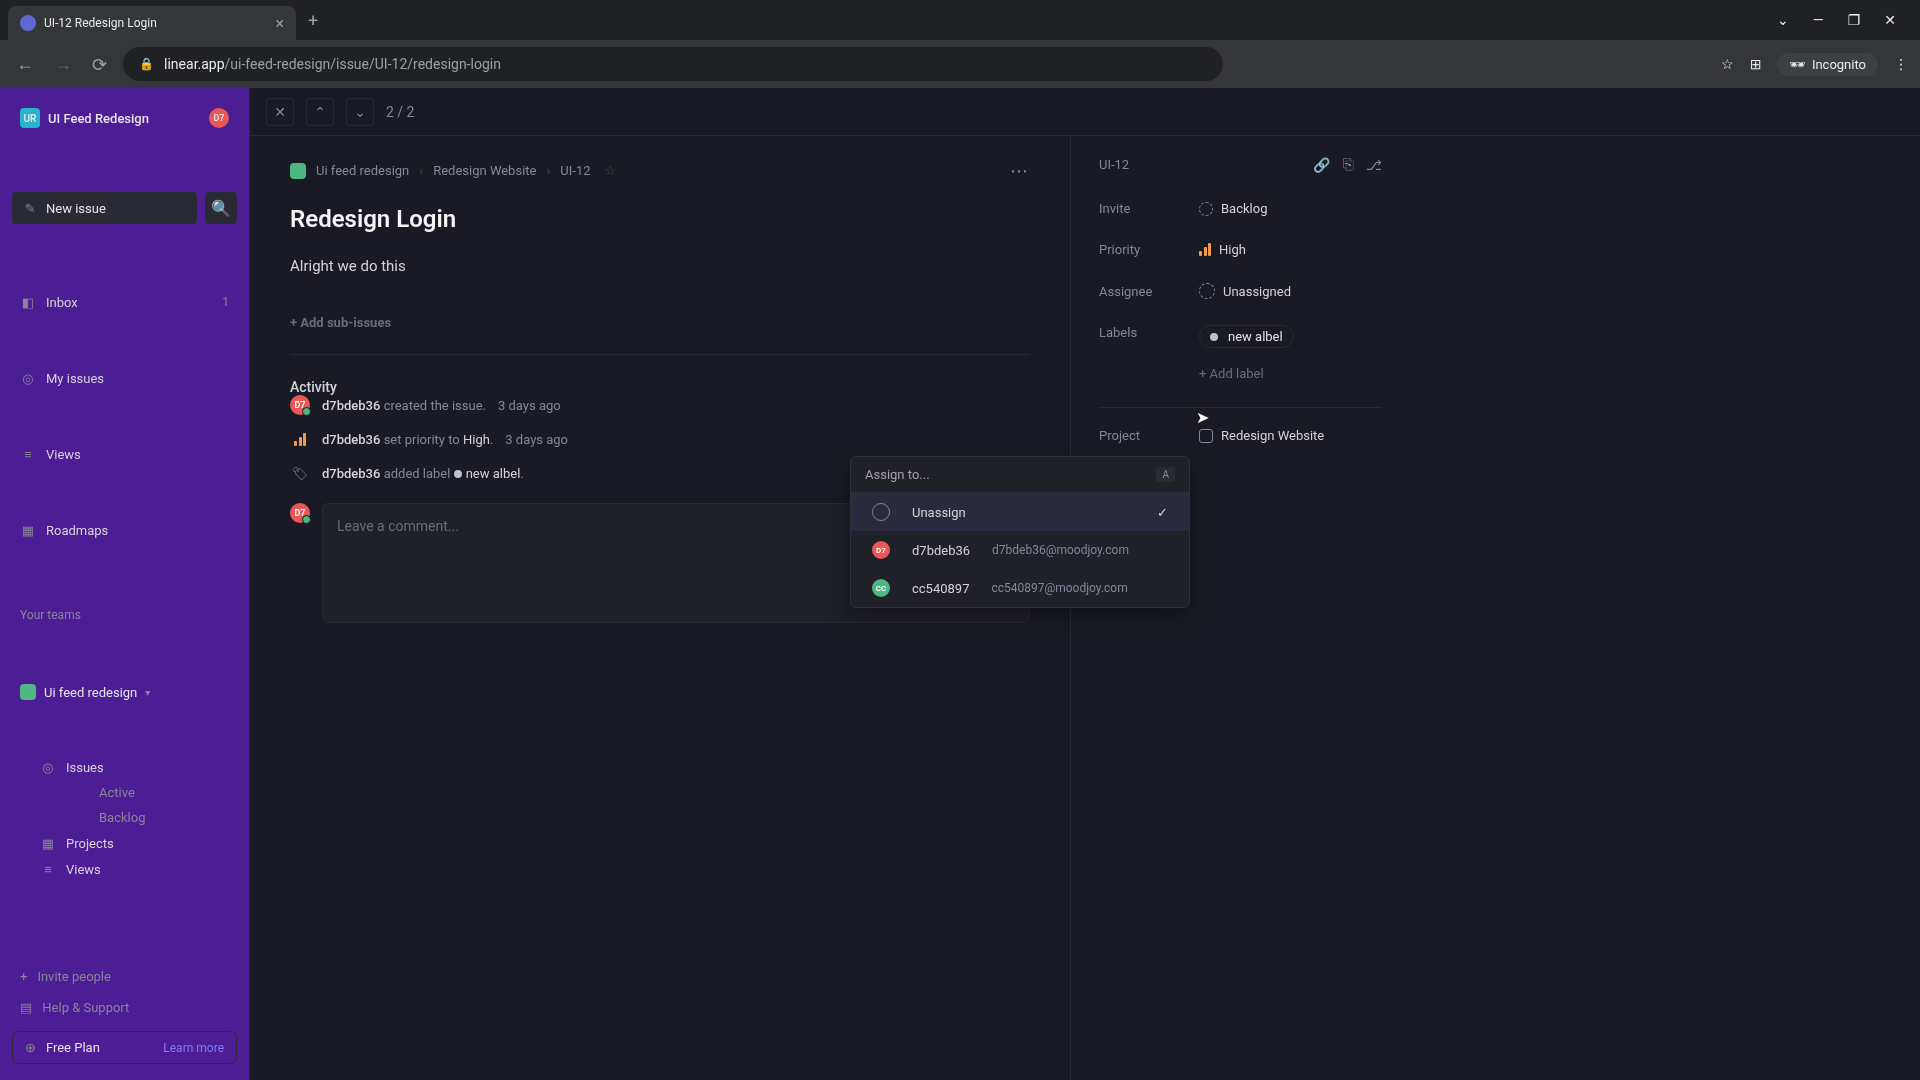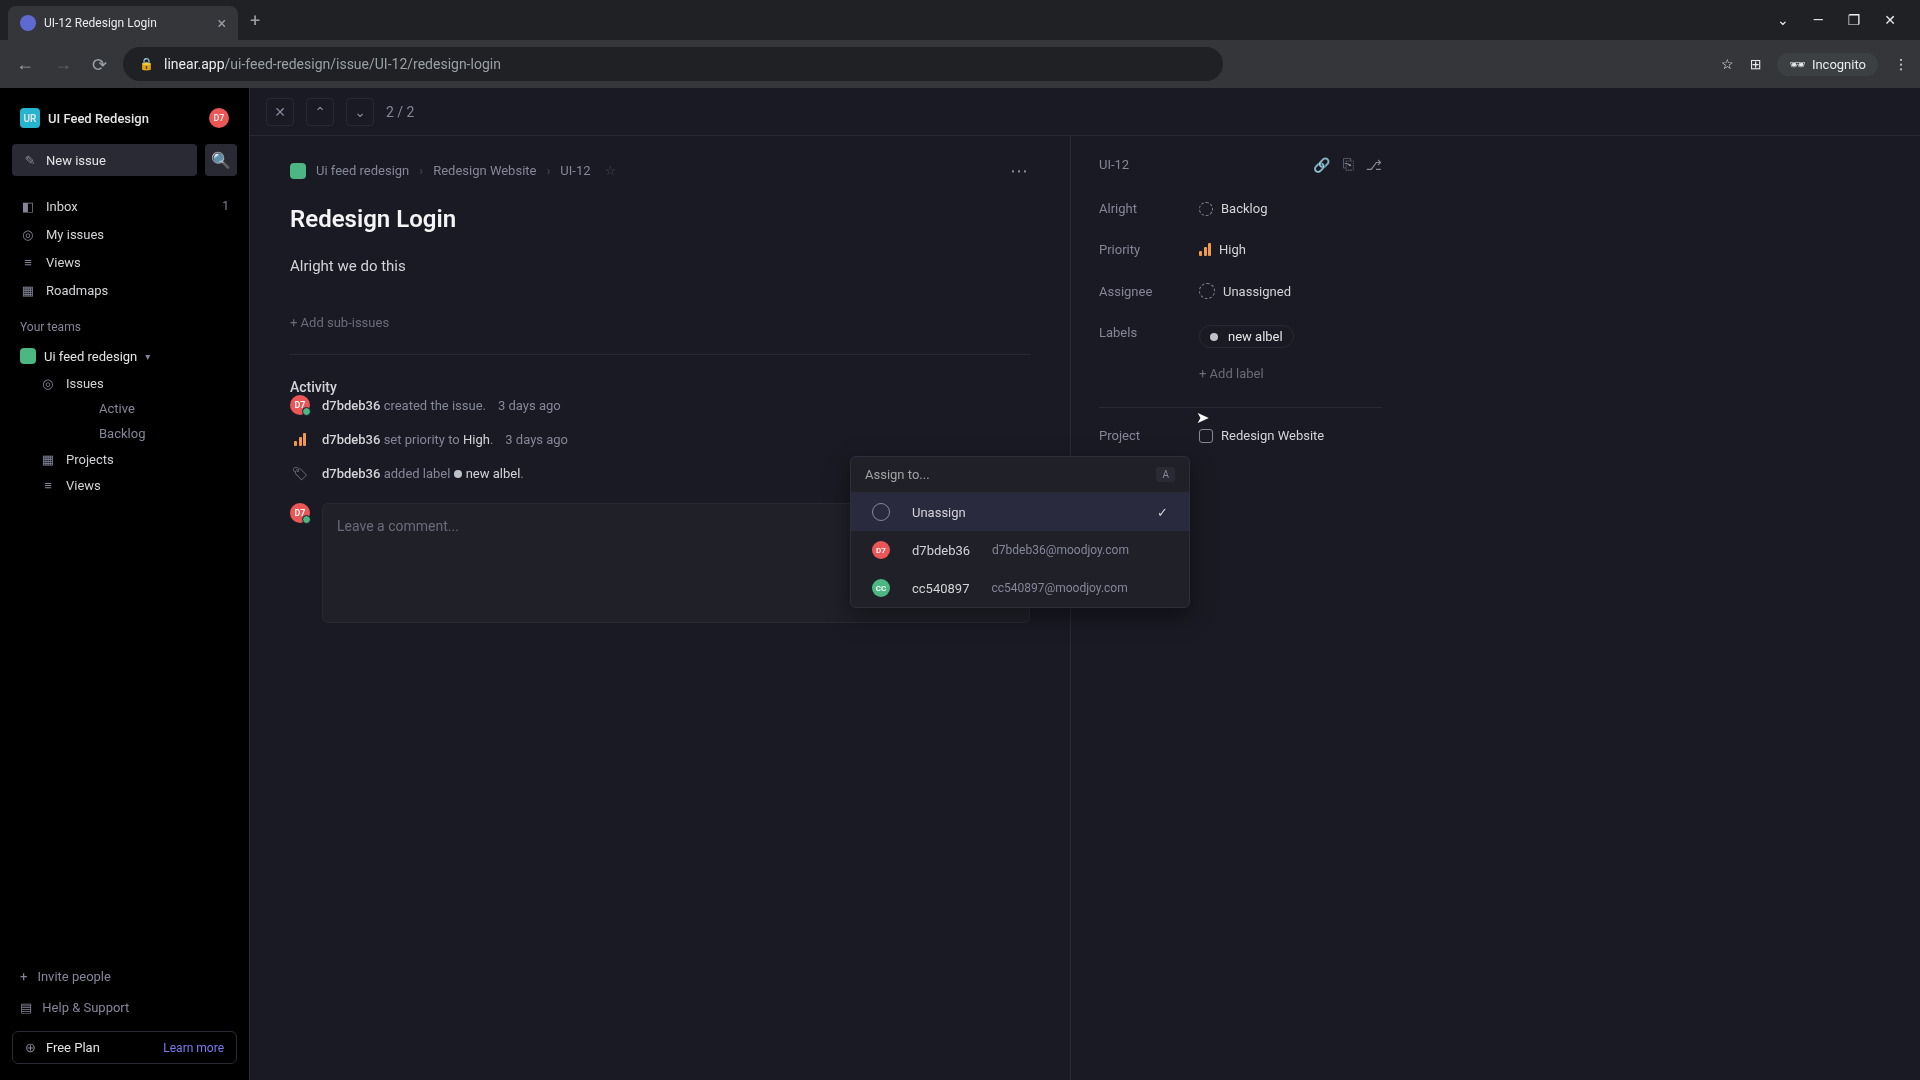--- a/index.html
+++ b/index.html
@@ -1,39 +1,39 @@
 <!DOCTYPE html>
 <html><head>
 <meta charset="utf-8">
 <style>
 * { margin: 0; padding: 0; box-sizing: border-box; font-family: -apple-system, BlinkMacSystemFont, "Segoe UI", Roboto, sans-serif; }
 body { background: #1c1c1f; color: #e4e4e7; width: 1920px; height: 1080px; overflow: hidden; }
 
 
 .browser-chrome { background: #202124; height: 88px; display: flex; flex-direction: column; }
 .tab-bar { height: 40px; display: flex; align-items: center; padding: 0 8px; background: #202124; }
-.tab { background: #35363a; height: 34px; display: flex; align-items: center; padding: 0 12px; border-radius: 8px 8px 0 0; gap: 8px; margin-top: 6px; width: 230px; justify-content: center; }
+.tab { background: #35363a; height: 34px; display: flex; align-items: center; padding: 0 12px; border-radius: 8px 8px 0 0; gap: 8px; margin-top: 6px; width: 288px; justify-content: center; }
 .tab-favicon { width: 16px; height: 16px; background: #5e6ad2; border-radius: 50%; }
 .tab-title { font-size: 12px; color: #e8eaed; flex: 1; }
 .tab-close { color: #9aa0a6; font-size: 16px; cursor: pointer; }
 .new-tab { color: #9aa0a6; font-size: 18px; margin-left: 12px; cursor: pointer; }
 .window-controls { margin-left: auto; display: flex; gap: 24px; padding-right: 16px; color: #e8eaed; }
 .window-controls span { cursor: pointer; font-size: 14px; }
 
 .address-bar { height: 48px; display: flex; align-items: center; padding: 0 12px; gap: 12px; background: #35363a; }
 .nav-btn { color: #9aa0a6; font-size: 18px; cursor: pointer; padding: 4px; }
 .url-bar { flex: 1; background: #202124; height: 34px; border-radius: 17px; display: flex; align-items: center; padding: 0 16px; gap: 10px; color: #9aa0a6; font-size: 14px; max-width: 1100px; }
 .lock-icon { font-size: 12px; }
 .url-host { color: #e8eaed; }
 .addr-right { margin-left: auto; display: flex; gap: 16px; align-items: center; color: #e8eaed; font-size: 14px; }
 .incognito-badge { background: #3c4043; padding: 4px 12px; border-radius: 16px; display: flex; align-items: center; gap: 6px; font-size: 13px; }
 
 
 .app { display: flex; height: calc(1080px - 88px); background: #191a23; }
-.sidebar { width: 250px; background: #000000; border-right: 1px solid #2a2a35; padding: 16px 12px; display: flex; flex-direction: column; }
+.sidebar { width: 250px; background: #4c1d95; border-right: 1px solid #2a2a35; padding: 16px 12px; display: flex; flex-direction: column; gap: 48px; }
 .workspace-header { display: flex; align-items: center; gap: 8px; padding: 4px 8px; margin-bottom: 12px; }
 .workspace-icon { width: 20px; height: 20px; background: #26b5ce; border-radius: 4px; font-size: 10px; display: flex; align-items: center; justify-content: center; font-weight: 600; }
 .workspace-name { font-size: 13px; font-weight: 500; flex: 1; }
 .user-badge { width: 20px; height: 20px; background: #eb5757; border-radius: 50%; font-size: 9px; display: flex; align-items: center; justify-content: center; font-weight: 600; }
 
 .new-issue-row { display: flex; gap: 8px; margin-bottom: 16px; }
 .new-issue-btn { flex: 1; background: #2a2a35; border-radius: 4px; padding: 8px 10px; display: flex; align-items: center; gap: 8px; font-size: 13px; cursor: pointer; }
 .search-btn { width: 32px; height: 32px; background: #2a2a35; border-radius: 4px; display: flex; align-items: center; justify-content: center; cursor: pointer; }
 
 .nav-item { display: flex; align-items: center; gap: 10px; padding: 6px 8px; font-size: 13px; color: #d4d4d8; cursor: pointer; border-radius: 4px; }
@@ -65,21 +65,21 @@
 
 .breadcrumbs { display: flex; align-items: center; gap: 10px; font-size: 13px; color: #858699; margin-bottom: 24px; }
 .bc-icon { width: 16px; height: 16px; background: #4cb782; border-radius: 4px; }
 .bc-link { cursor: pointer; }
 .bc-sep { color: #4a4a55; }
 .bc-star { color: #4a4a55; cursor: pointer; margin-left: 4px; }
 .bc-more { margin-left: auto; cursor: pointer; color: #858699; font-size: 18px; letter-spacing: 2px; }
 
 .issue-title { font-size: 24px; font-weight: 600; color: #f4f4f5; margin-bottom: 24px; }
 .issue-desc { font-size: 15px; color: #d4d4d8; margin-bottom: 40px; }
-.add-subissues { font-size: 13px; color: #6b6b7b; cursor: pointer; padding-bottom: 24px; border-bottom: 1px solid #2a2a35; margin-bottom: 24px; }
+.add-subissues { font-size: 13px; color: #6b6b7b; cursor: pointer; padding-bottom: 24px; border-bottom: 1px solid #2a2a35; margin-bottom: 24px; font-weight: bold; }
 
 .activity-title { font-size: 14px; font-weight: 500; color: #d4d4d8; }
 .activity-item { display: flex; align-items: center; gap: 12px; font-size: 13px; color: #858699; margin-bottom: 14px; }
 .activity-avatar { width: 20px; height: 20px; background: #eb5757; border-radius: 50%; font-size: 9px; display: flex; align-items: center; justify-content: center; font-weight: 600; color: #fff; position: relative; }
 .activity-avatar::after { content: ''; position: absolute; bottom: -1px; right: -1px; width: 7px; height: 7px; background: #4cb782; border-radius: 50%; border: 1.5px solid #191a23; }
 .activity-icon { width: 20px; height: 20px; display: flex; align-items: center; justify-content: center; color: #858699; }
 .act-user { color: #d4d4d8; font-weight: 500; }
 .act-strong { color: #d4d4d8; }
 .label-dot { width: 8px; height: 8px; background: #bec2c8; border-radius: 50%; display: inline-block; margin-right: 4px; vertical-align: middle; }
 
@@ -333,21 +333,21 @@
 
       <div class="right-panel">
         <div class="panel-header">
           <span class="issue-id">UI-12</span>
           <span class="panel-icon">🔗</span>
           <span class="panel-icon">⎘</span>
           <span class="panel-icon">⎇</span>
         </div>
 
         <div class="prop-row">
-          <span class="prop-label">Alright</span>
+          <span class="prop-label">Invite</span>
           <div class="prop-value">
             <div class="status-icon"></div>
             <span>Backlog</span>
           </div>
         </div>
         <div class="prop-row">
           <span class="prop-label">Priority</span>
           <div class="prop-value">
             <div class="priority-icon">
                 <span></span>

